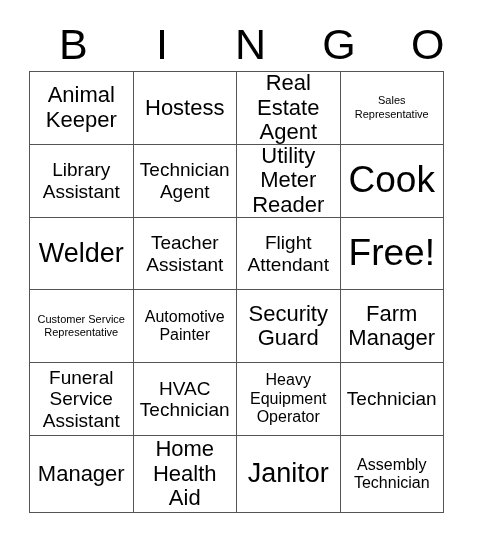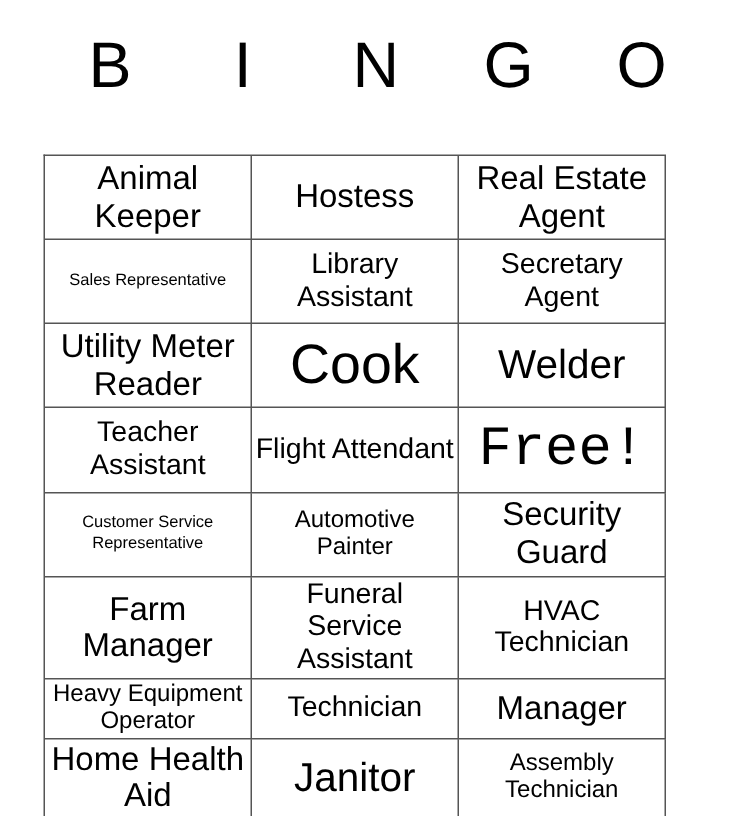--- a/index.html
+++ b/index.html
@@ -49,23 +49,22 @@
   #grid {
     position: absolute;
     left: 29px;
     top: 71px;
     width: 415px;
     height: 442px;
     box-sizing: border-box;
     border-top: 1.5px solid #555555;
     border-left: 1.5px solid #555555;
     display: grid;
-    grid-template-columns: repeat(3, 1fr);
+    grid-template-columns: repeat(4, 1fr);
     grid-template-rows: repeat(5, 1fr);
-    margin-top: 32px;
   }
   .cell {
     box-sizing: border-box;
     border-right: 1.5px solid #555555;
     border-bottom: 1.5px solid #555555;
     display: flex;
     align-items: center;
     justify-content: center;
     text-align: center;
     padding: 1px 2px;
@@ -79,21 +78,21 @@
   }
 
   
   .fs-xxl .cell-text { font-size: 37px; line-height: 1.05; }
   .fs-xl  .cell-text { font-size: 27px; line-height: 1.08; }
   .fs-lg  .cell-text { font-size: 22px; line-height: 1.12; }
   .fs-md  .cell-text { font-size: 19px; line-height: 1.14; }
   .fs-sm  .cell-text { font-size: 16px; line-height: 1.16; }
   .fs-xs  .cell-text { font-size: 11px; line-height: 1.25; }
 
-  .free .cell-text { font-weight: normal; font-family: Liberation Mono, monospace; }
+  .free .cell-text { font-weight: normal; }
 </style>
 </head>
 <body>
 
 <div id="card">
 
   <div id="header">
     <div class="header-letter">B</div>
     <div class="header-letter">I</div>
     <div class="header-letter">N</div>
@@ -112,21 +111,21 @@
       <div class="cell fs-lg">
         <span class="cell-text">Real Estate Agent</span>
       </div>
       <div class="cell fs-xs">
         <span class="cell-text">Sales Representative</span>
       </div>
       <div class="cell fs-md">
         <span class="cell-text">Library Assistant</span>
       </div>
       <div class="cell fs-md">
-        <span class="cell-text">Secretary Agent</span>
+        <span class="cell-text">Technician Agent</span>
       </div>
       <div class="cell fs-lg">
         <span class="cell-text">Utility Meter Reader</span>
       </div>
       <div class="cell fs-xxl">
         <span class="cell-text">Cook</span>
       </div>
       <div class="cell fs-xl">
         <span class="cell-text">Welder</span>
       </div>

